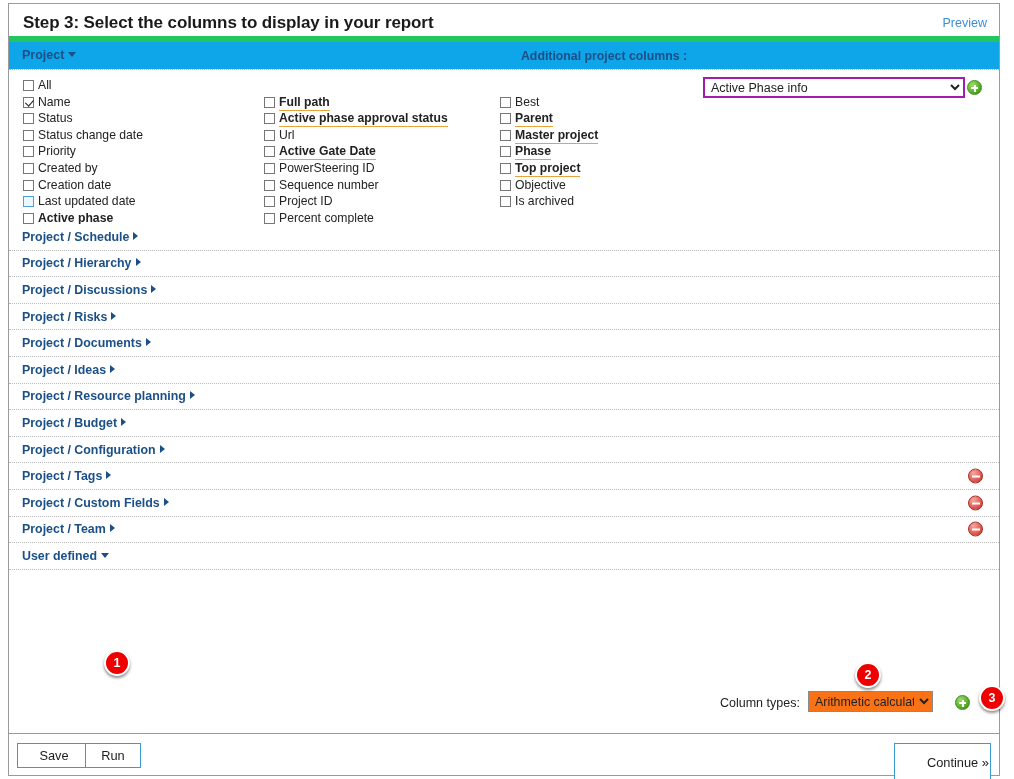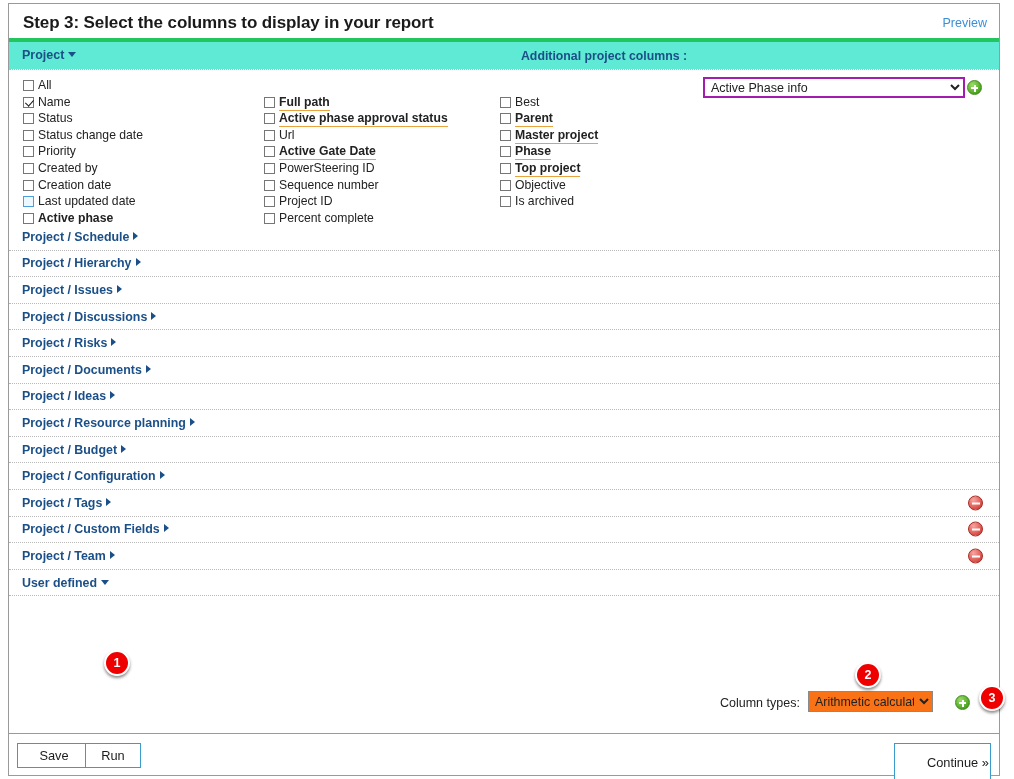--- a/index.html
+++ b/index.html
@@ -24,21 +24,21 @@
     border: 1px solid #9a9a9a;
     border-bottom: none;
     background: #ffffff;
   }
 
   
   .titlebar {
     position: relative;
     height: 38px;
     background: #ffffff;
-    border-bottom: 4px solid #22c55e;
+    border-bottom: 6px solid #22c55e;
   }
   .title-text {
     position: absolute;
     left: 14px; top: 9px;
     font-size: 17px;
     font-weight: bold;
     color: #1a1a1a;
     letter-spacing: -0.1px;
     white-space: nowrap;
   }
@@ -84,21 +84,21 @@
   }
   .tab-filler {
     flex: 1;
     background: #f0f0f0;
   }
 
   
   .projhdr {
     position: relative;
     height: 27px;
-    background: #5eead4;
+    background: #0ea5e9;
     text-align: center;
   }
   .proj-label {
     position: absolute;
     left: 13px; top: 6px;
     font-size: 12.5px;
     font-weight: bold;
     color: #1b4f87;
     cursor: pointer;
   }
@@ -453,26 +453,20 @@
           <div class="dotted"></div>
         </div>
         <div>
           <div class="acc-row">
             <span class="acc-label"><span>Project / Hierarchy</span><span class="caret-right"></span></span>
           </div>
           <div class="dotted"></div>
         </div>
         <div>
           <div class="acc-row">
-            <span class="acc-label"><span>Project / Issues</span><span class="caret-right"></span></span>
-          </div>
-          <div class="dotted"></div>
-        </div>
-        <div>
-          <div class="acc-row">
             <span class="acc-label"><span>Project / Discussions</span><span class="caret-right"></span></span>
           </div>
           <div class="dotted"></div>
         </div>
         <div>
           <div class="acc-row">
             <span class="acc-label"><span>Project / Risks</span><span class="caret-right"></span></span>
           </div>
           <div class="dotted"></div>
         </div>

